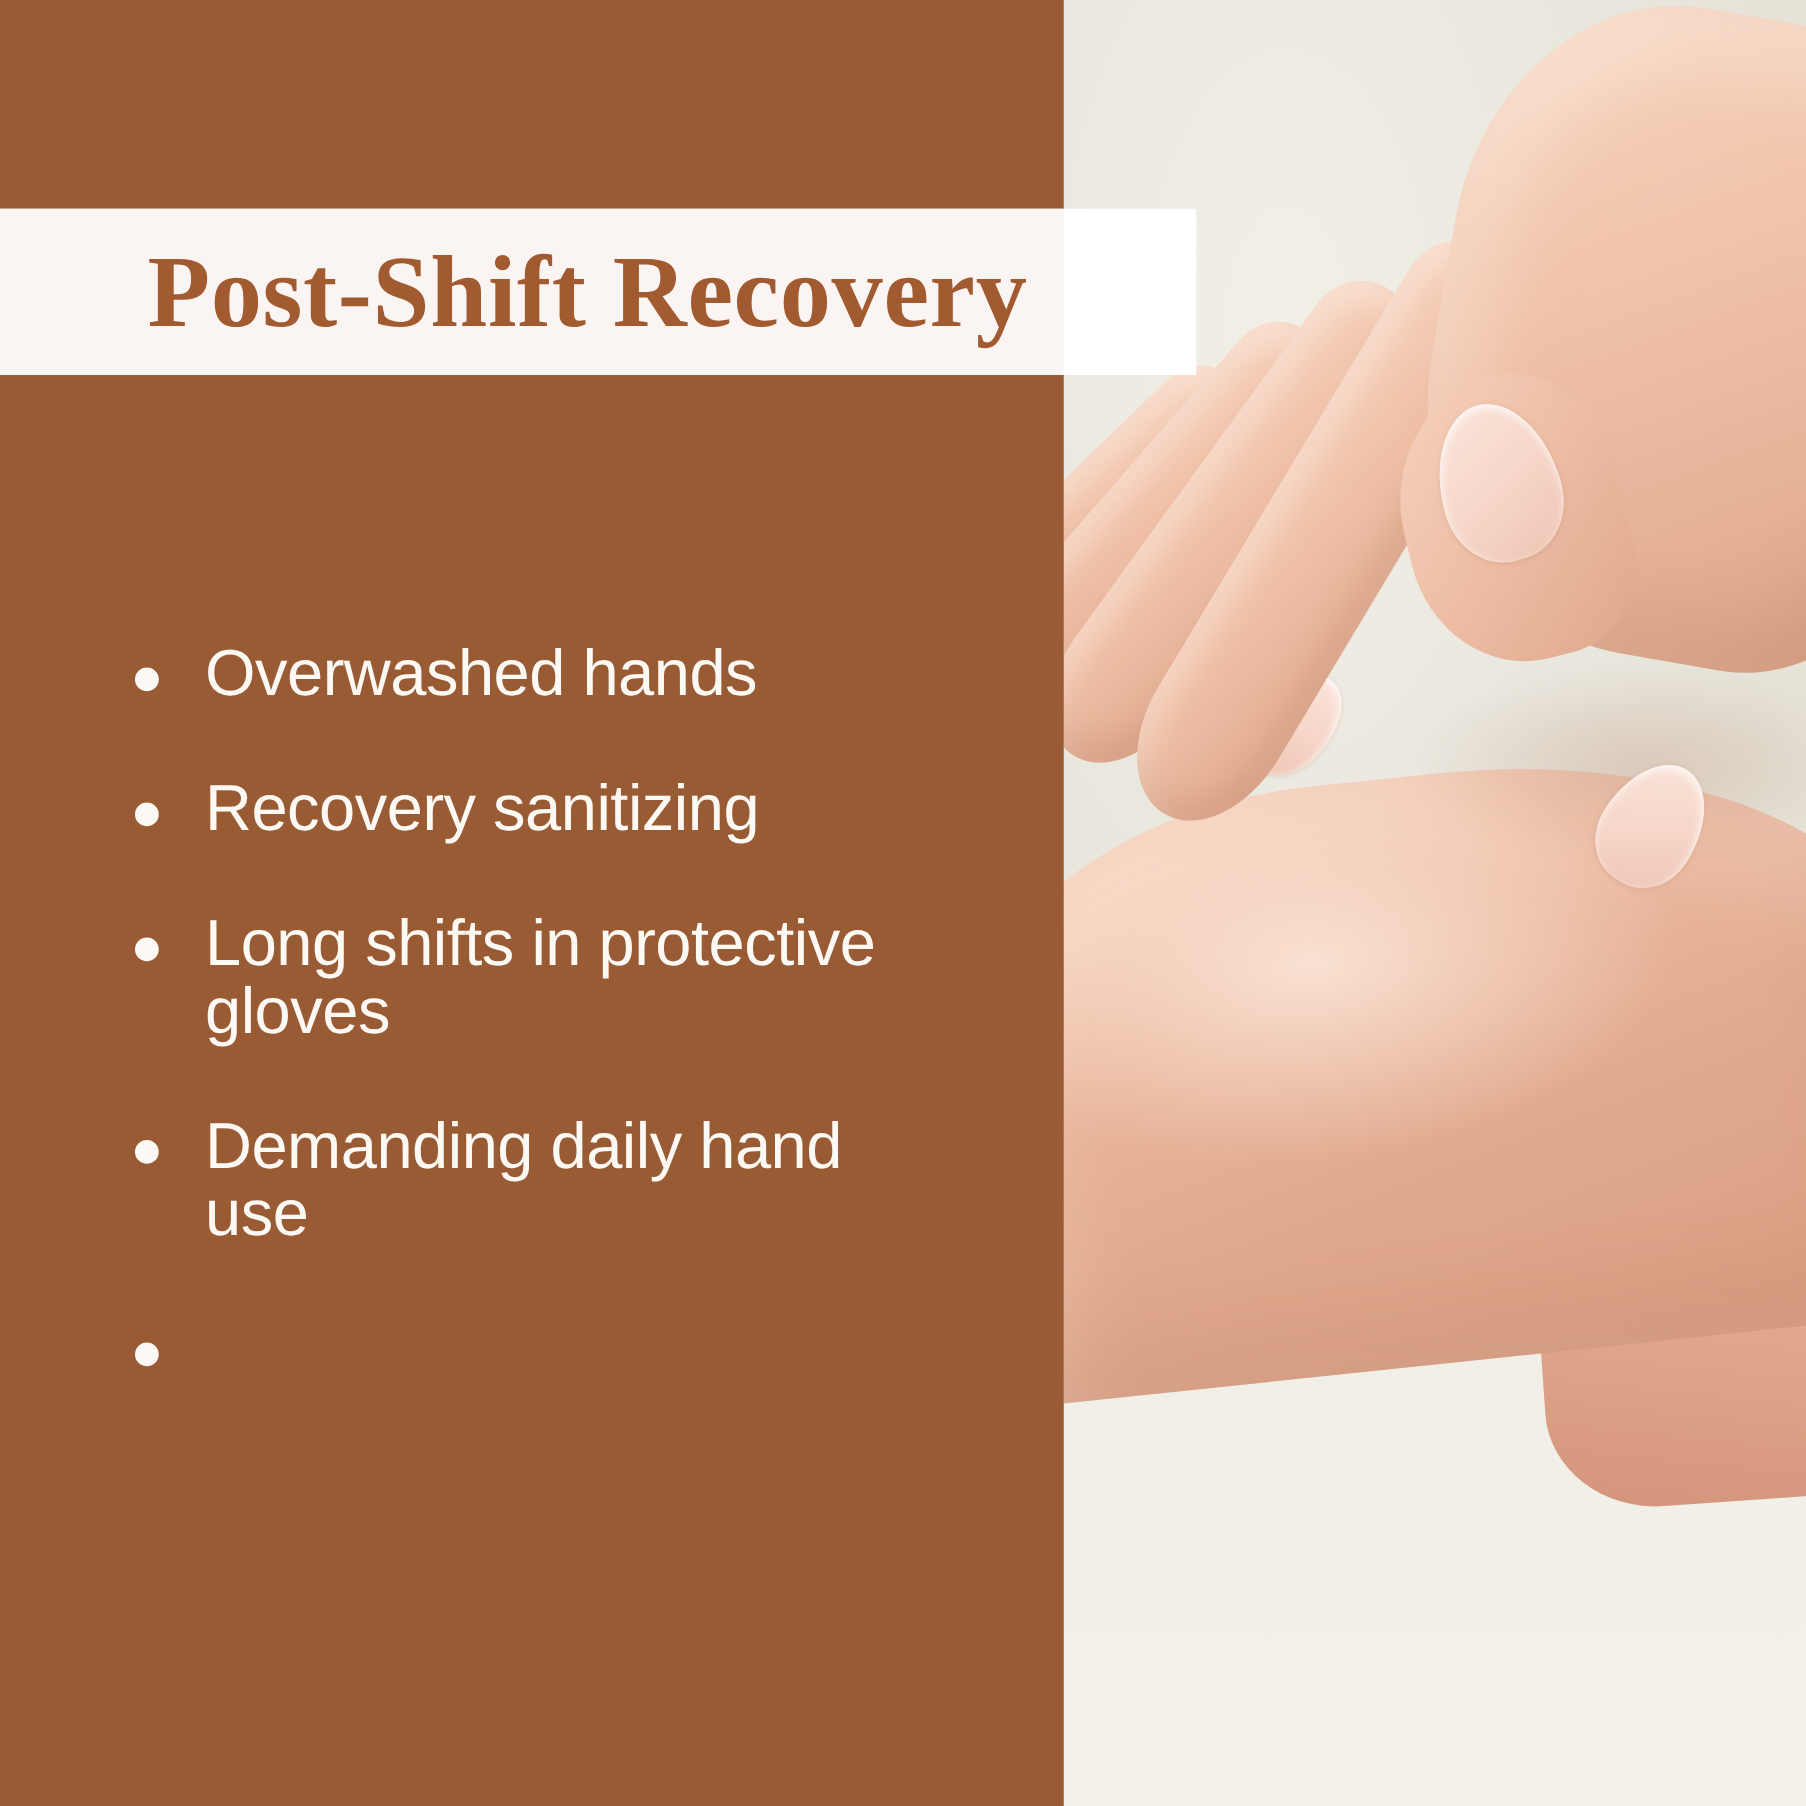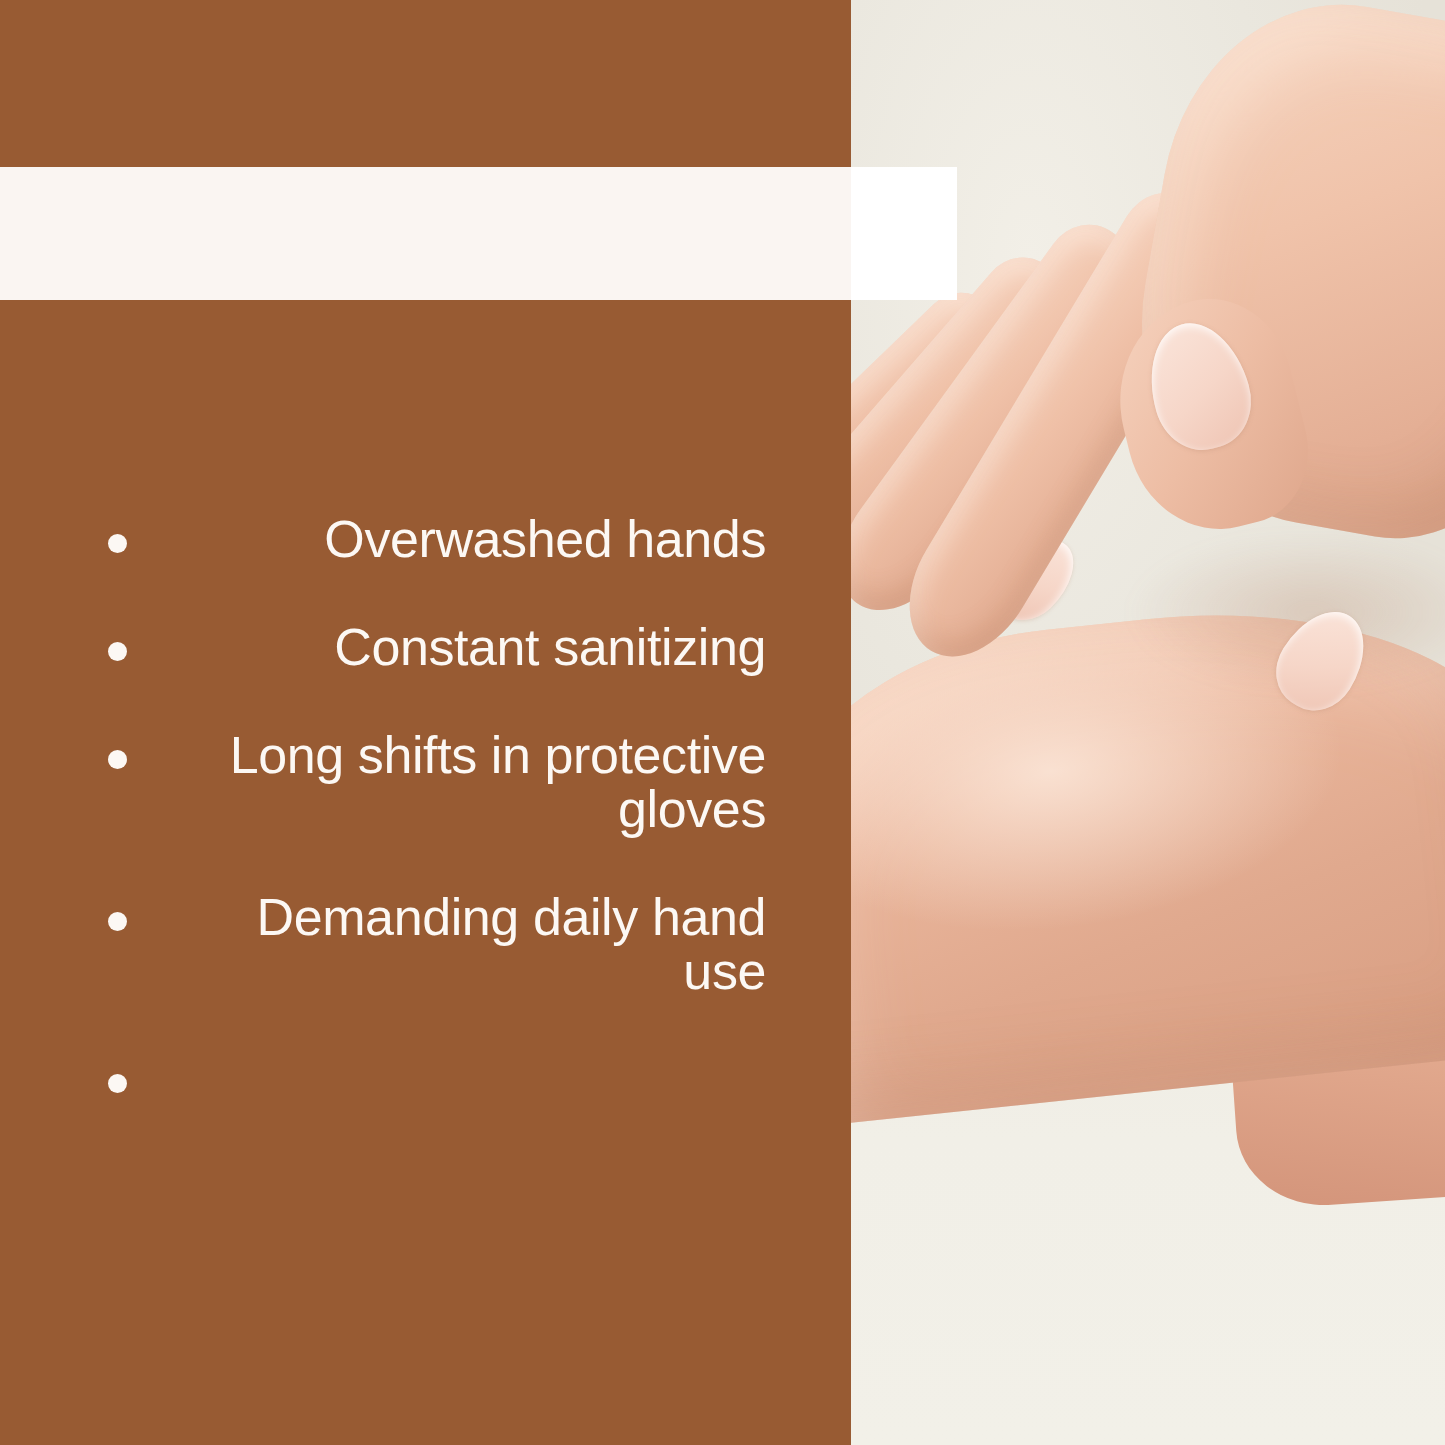--- a/index.html
+++ b/index.html
@@ -209,21 +209,20 @@
   }
   .pain-item {
     position: relative;
     padding-left: 68px;
     color: #FCF8F4;
     font-family: "Liberation Sans", sans-serif;
     font-weight: 400;
     font-size: 52px;
     line-height: 1.04;
     letter-spacing: -0.4px;
-    text-align: right;
   }
   .pain-item + .pain-item { margin-top: 54px; }
   .bullet-dot {
     position: absolute;
     left: 12px;
     top: 22px;
     width: 19px;
     height: 19px;
     border-radius: 50%;
     background: #FCF8F4;
@@ -262,30 +261,31 @@
       <div id="upper-hand"></div>
       <div id="upper-thumb"></div>
       <div class="nail" id="thumb-nail"></div>
     </div>
   </div>
 
   <div id="brown-panel"></div>
 
   <div id="title-band-outer"></div>
   <div id="title-band-inner"></div>
+  <div id="page-title">Post-Shift Recovery</div>
 
 
   <ul id="pain-list">
     <li class="pain-item">
       <span class="bullet-dot"></span>
       <span class="pain-text">Overwashed hands</span>
     </li>
     <li class="pain-item">
       <span class="bullet-dot"></span>
-      <span class="pain-text">Constant sanitizing</span>
+      <span class="pain-text">Recovery sanitizing</span>
     </li>
     <li class="pain-item">
       <span class="bullet-dot"></span>
       <span class="pain-text">Long shifts in protective gloves</span>
     </li>
     <li class="pain-item">
       <span class="bullet-dot"></span>
       <span class="pain-text">Demanding daily hand use</span>
     </li>
     <li class="pain-item">

